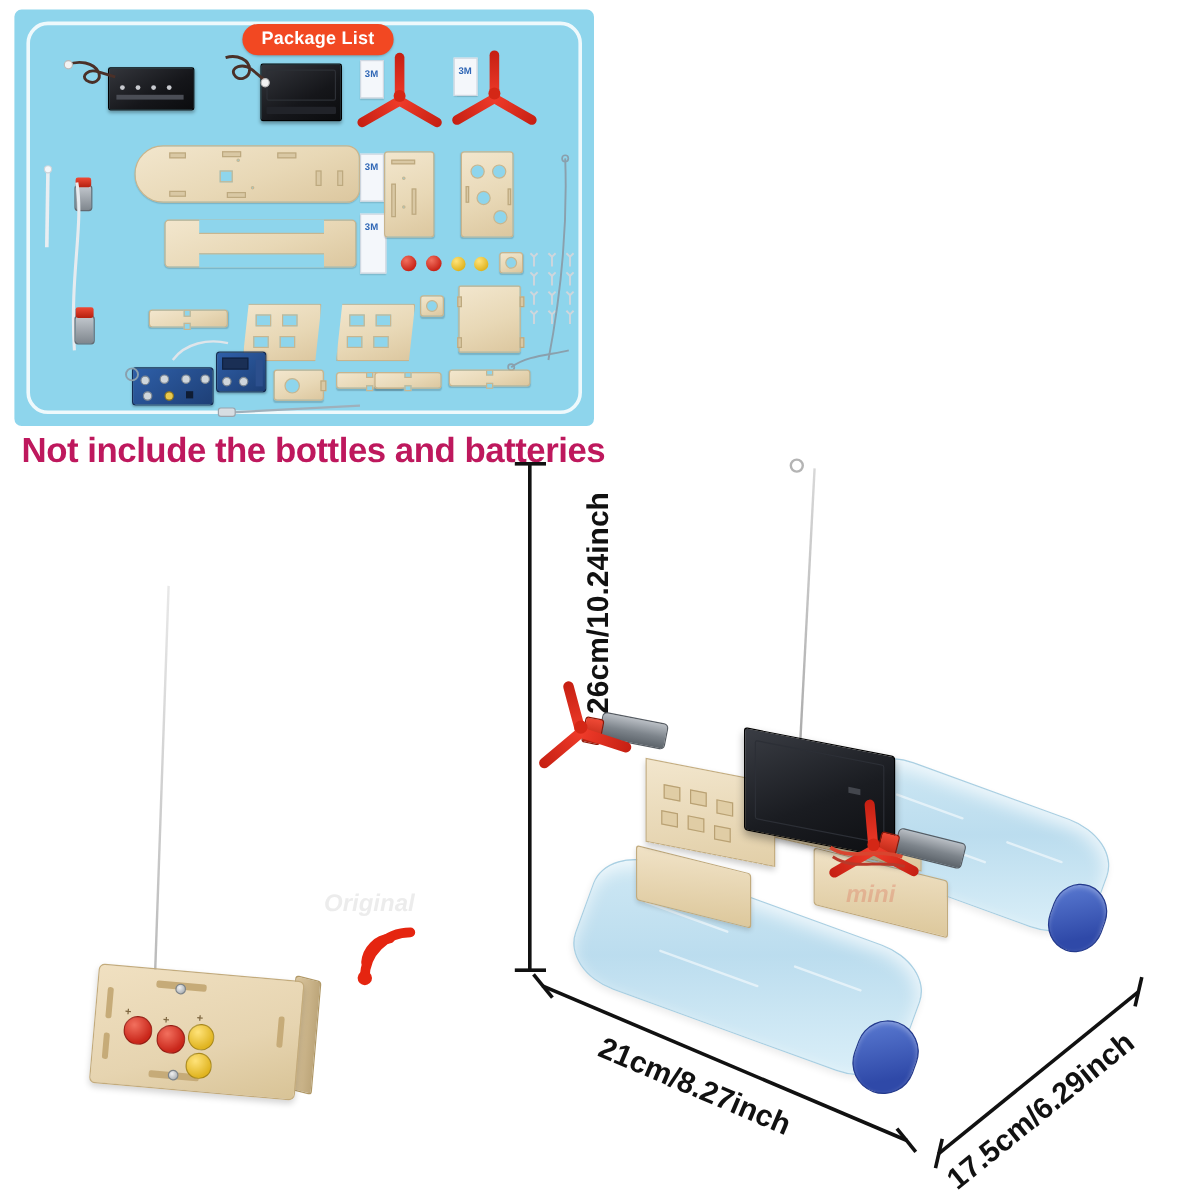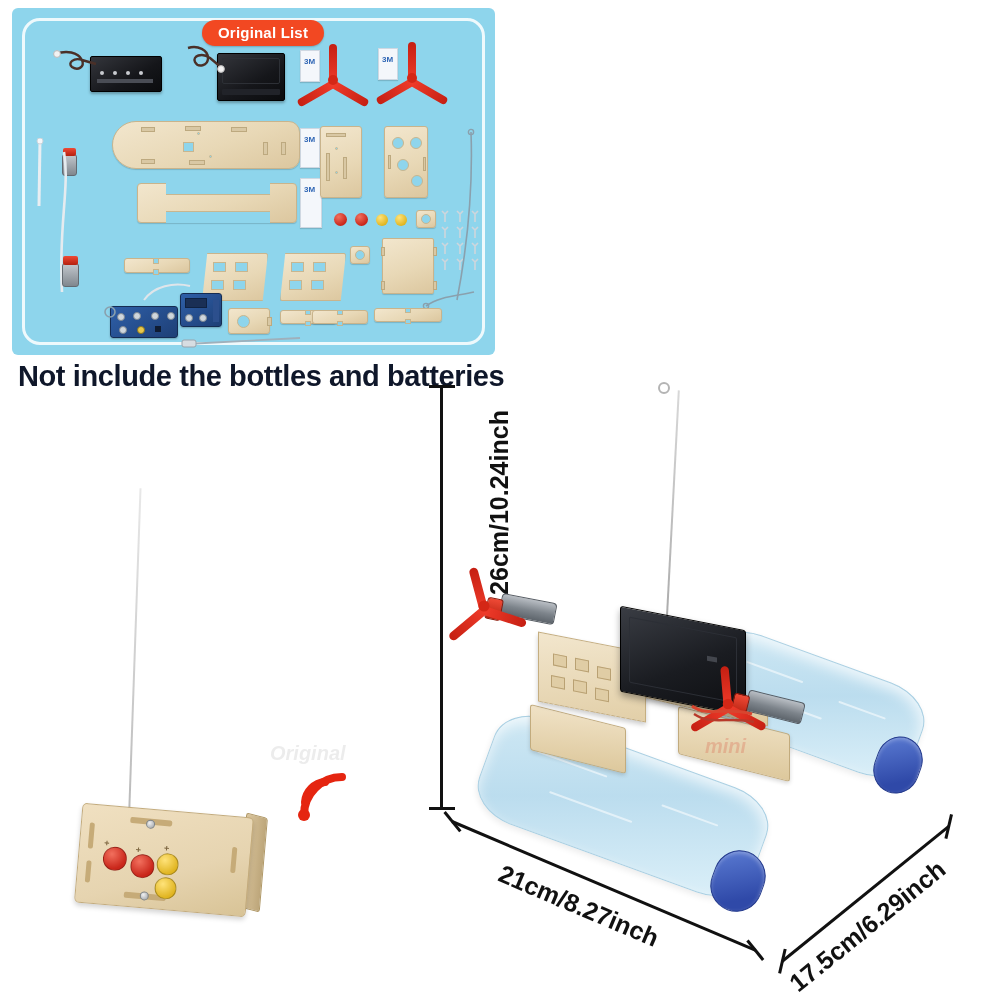--- a/index.html
+++ b/index.html
@@ -80,21 +80,21 @@
     transform-origin: 0 50%;
   }
   .prop b {
     position:absolute; left:-5px; top:-5px; width:10px; height:10px;
     background:#d42716; border-radius:50%;
   }
 
   
   .caption {
     position: absolute; left: 18px; top: 360px;
-    font-size: 29px; font-weight: bold; color: #0f172a;
+    font-size: 29px; font-weight: bold; color: #be185d;
     letter-spacing: -0.4px; white-space: nowrap;
   }
 
   
   .dim-v-line {
     position: absolute; left: 440px; top: 385px; width: 3px; height: 425px;
     background: #111;
   }
   .dim-v-cap {
     position: absolute; width: 26px; height: 3px; background: #111; left: 429px;
@@ -454,21 +454,21 @@
           <path d="M6 14 L 120 8" stroke="#9fb0bb" stroke-width="1.8" fill="none"></path>
           <rect x="2" y="10" width="14" height="7" rx="2" fill="#d7dde2" stroke="#9aa4ad"></rect>
         </svg>
     </div>
     <div class="part" style="left:90px;top:296px;width:20px;height:20px;">
       <svg width="20" height="20" viewBox="0 0 20 20">
           <circle cx="8" cy="8" r="5" fill="none" stroke="#8aa0ad" stroke-width="1.6"></circle>
         </svg>
     </div>
 
-    <div class="pkg-badge">Original List</div>
+    <div class="pkg-badge">Package List</div>
   </div>
 
   <div class="caption">Not include the bottles and batteries</div>
 
   <div class="dim-v-line"></div>
   <div class="dim-v-cap" style="top:385px;"></div>
   <div class="dim-v-cap" style="top:807px;"></div>
   <div class="dim-v-label">26cm/10.24inch</div>
 
   <div class="remote-wrap">

